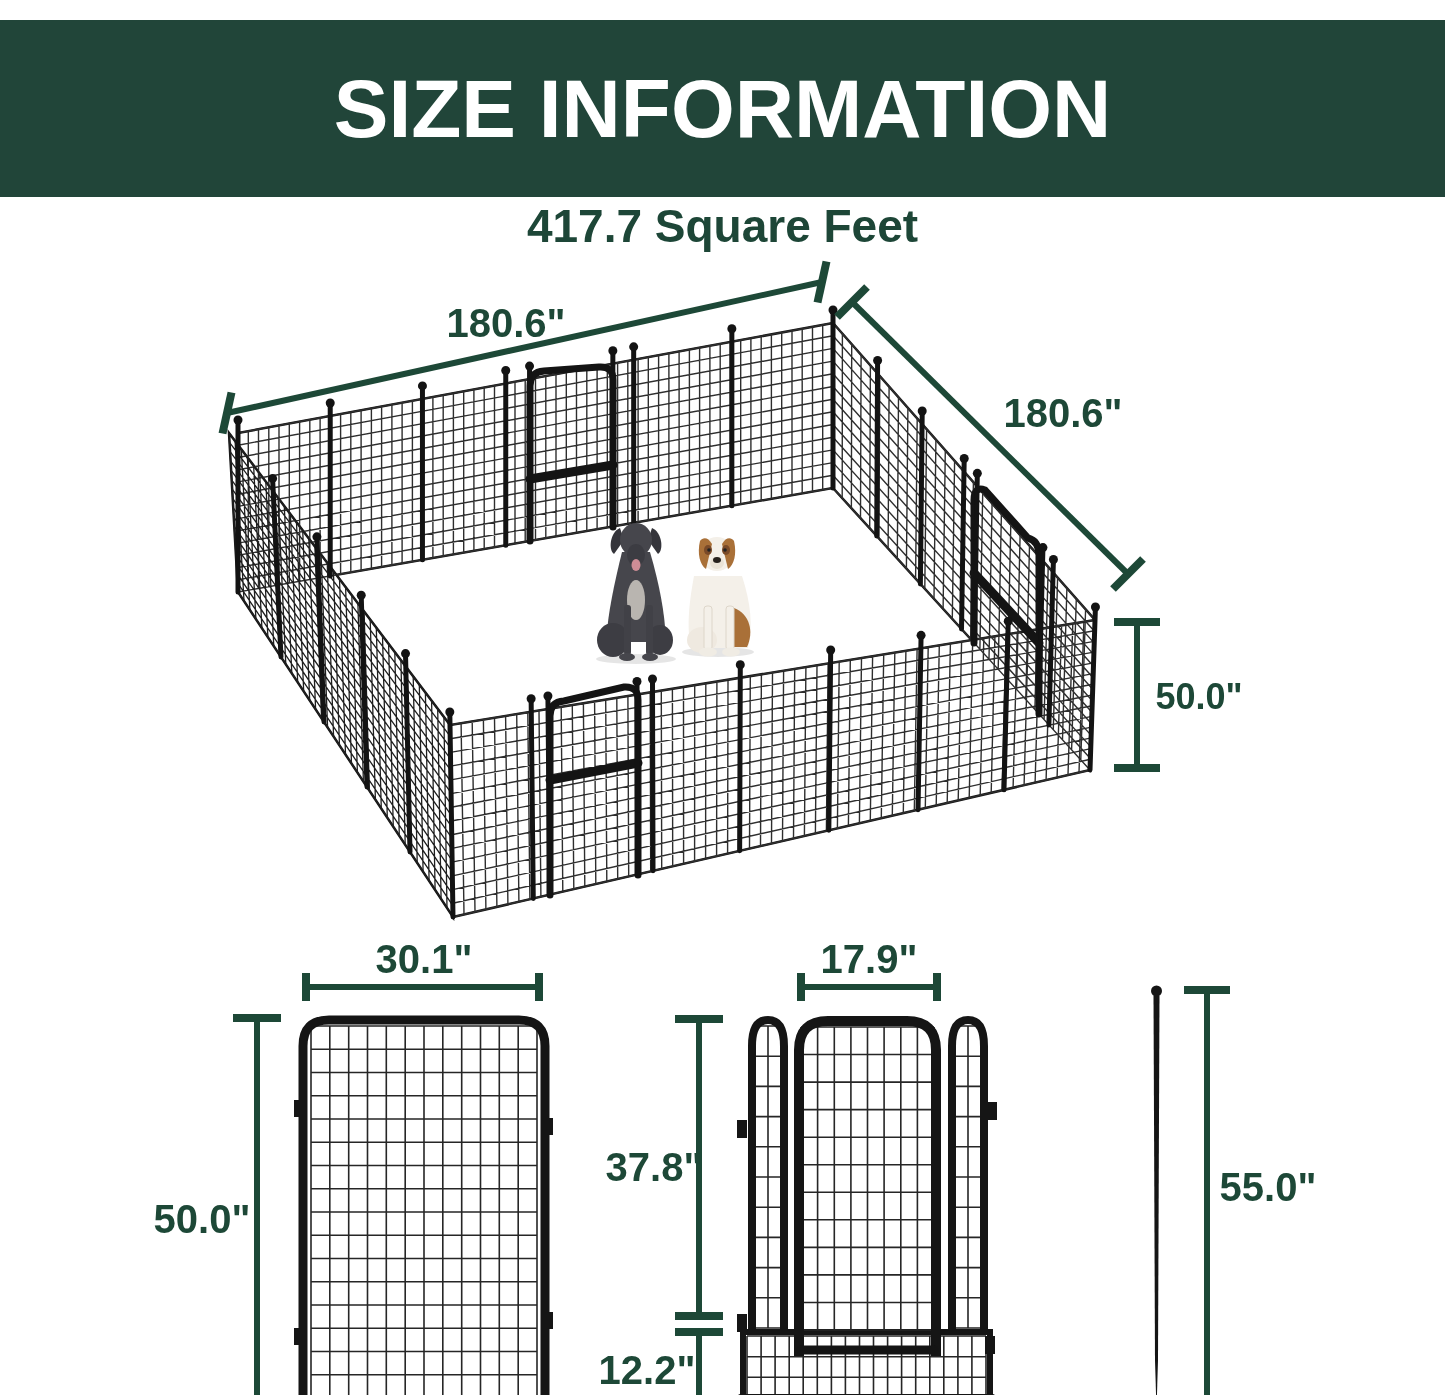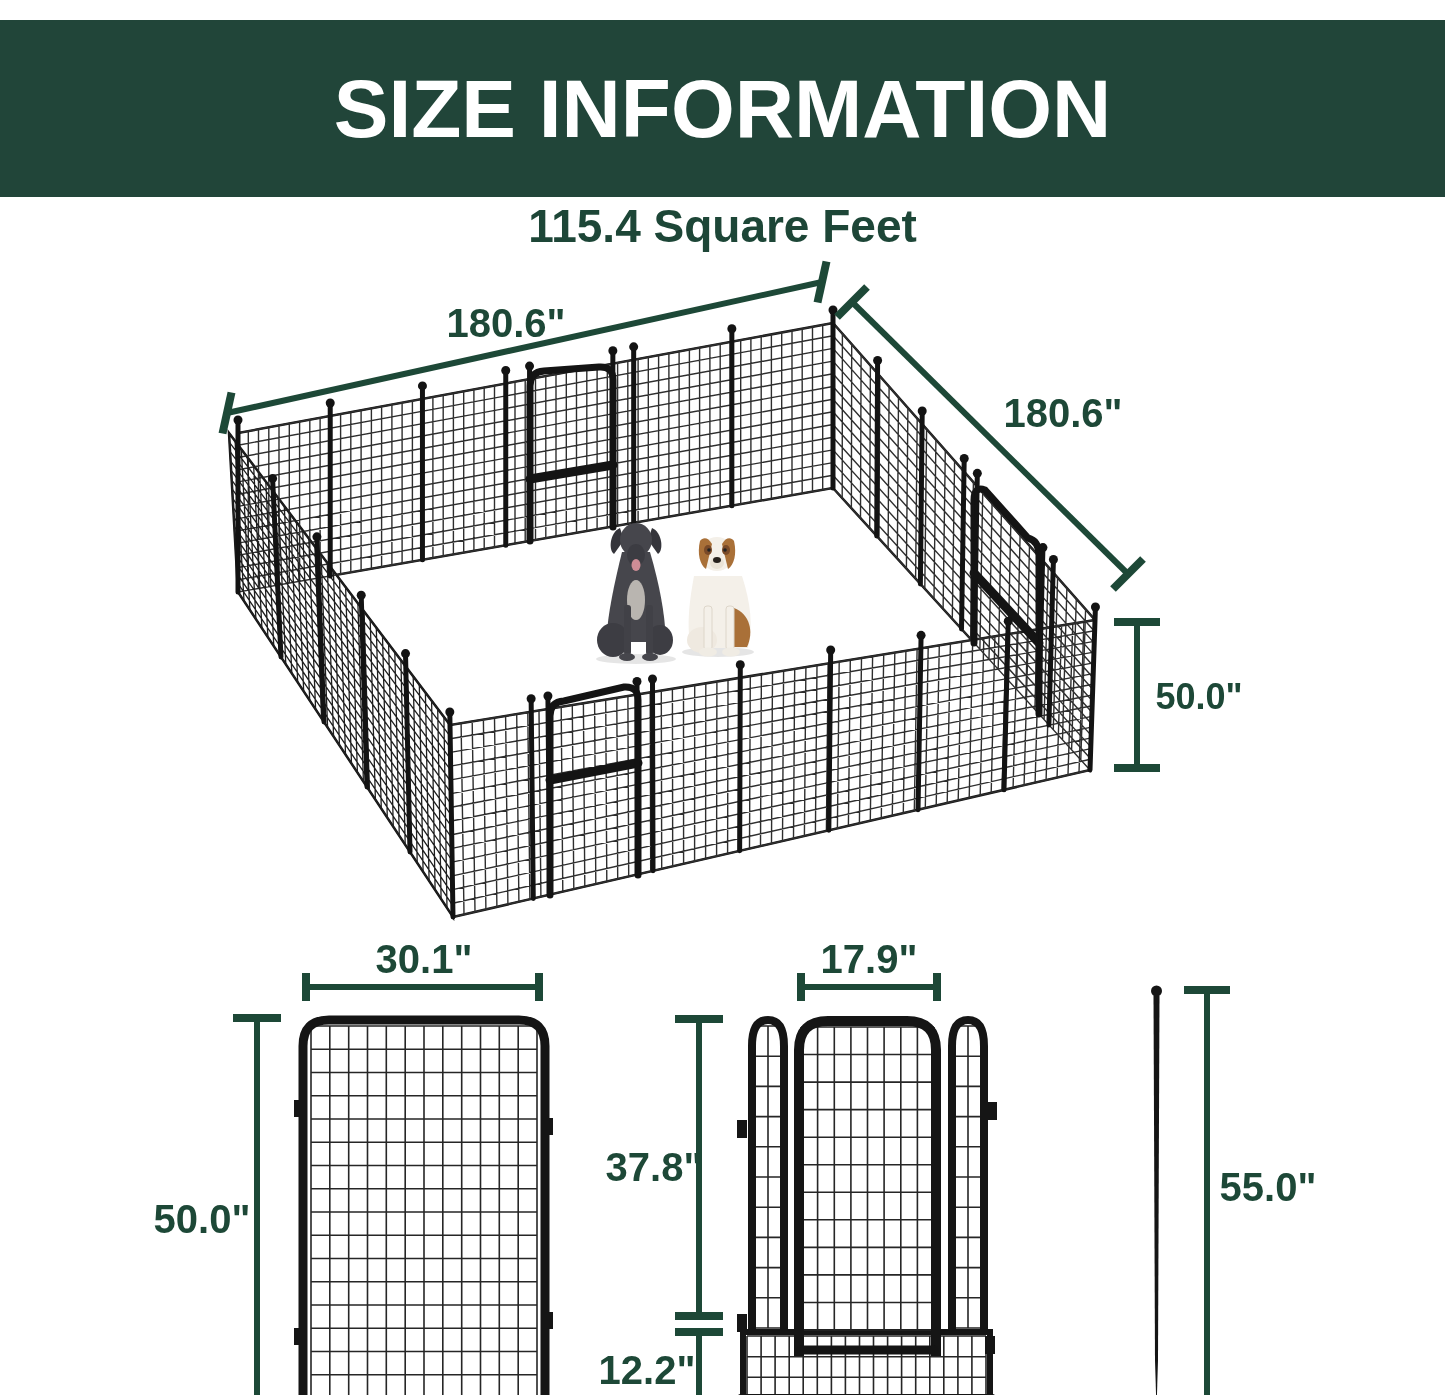--- a/index.html
+++ b/index.html
@@ -28,21 +28,21 @@
 </style>
 </head>
 <body>
 
 <div id="stage">
 
   <div id="header-banner">
     <h1 id="page-title">SIZE INFORMATION</h1>
   </div>
 
-  <div id="area-subtitle">115.4 Square Feet</div>
+  <div id="area-subtitle">417.7 Square Feet</div>
 
   <svg width="1445" height="1395" viewBox="0 0 1445 1395">
 
     <g>
 
       <polygon class="wallface" points="238,572 833,468 833,303 238,413"></polygon>
       <polygon class="wallface" points="833,468 1090,750 1095,600 833,303"></polygon>
       <polygon class="wallface" points="238,572 453,897 450,705 229,413"></polygon>
       <polygon class="wallface" points="453,897 1090,750 1095,600 450,705"></polygon>
 

